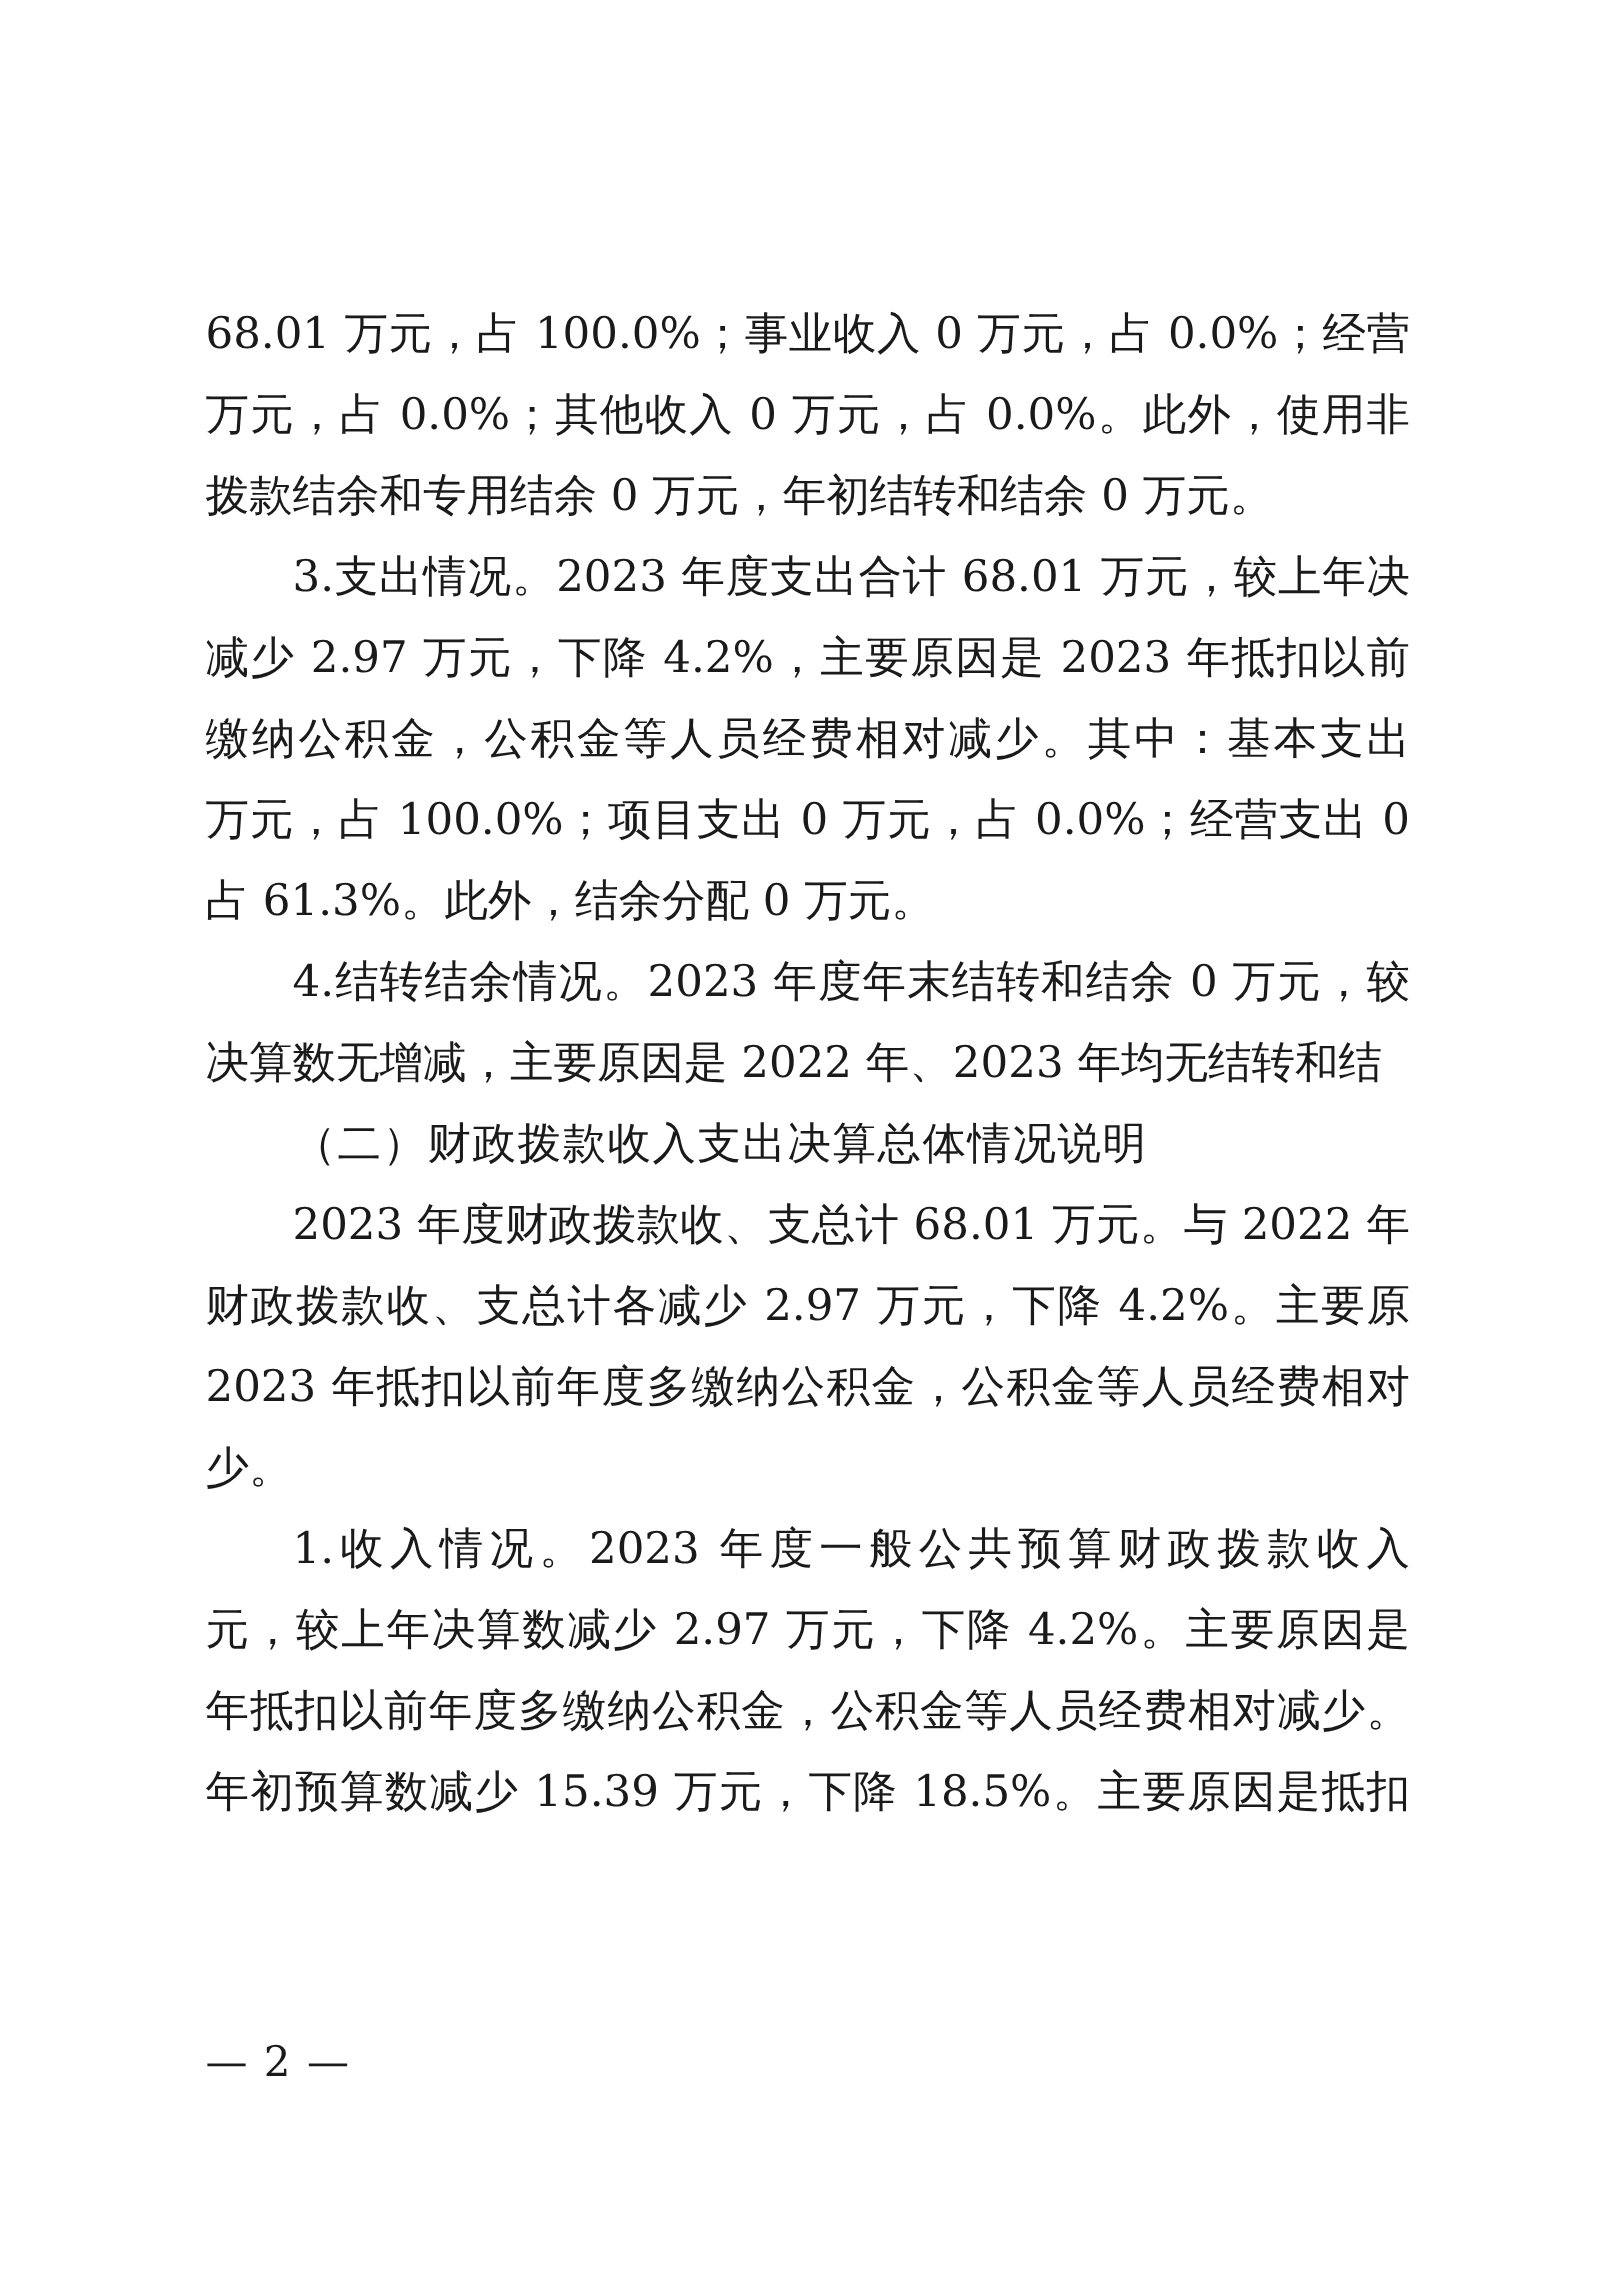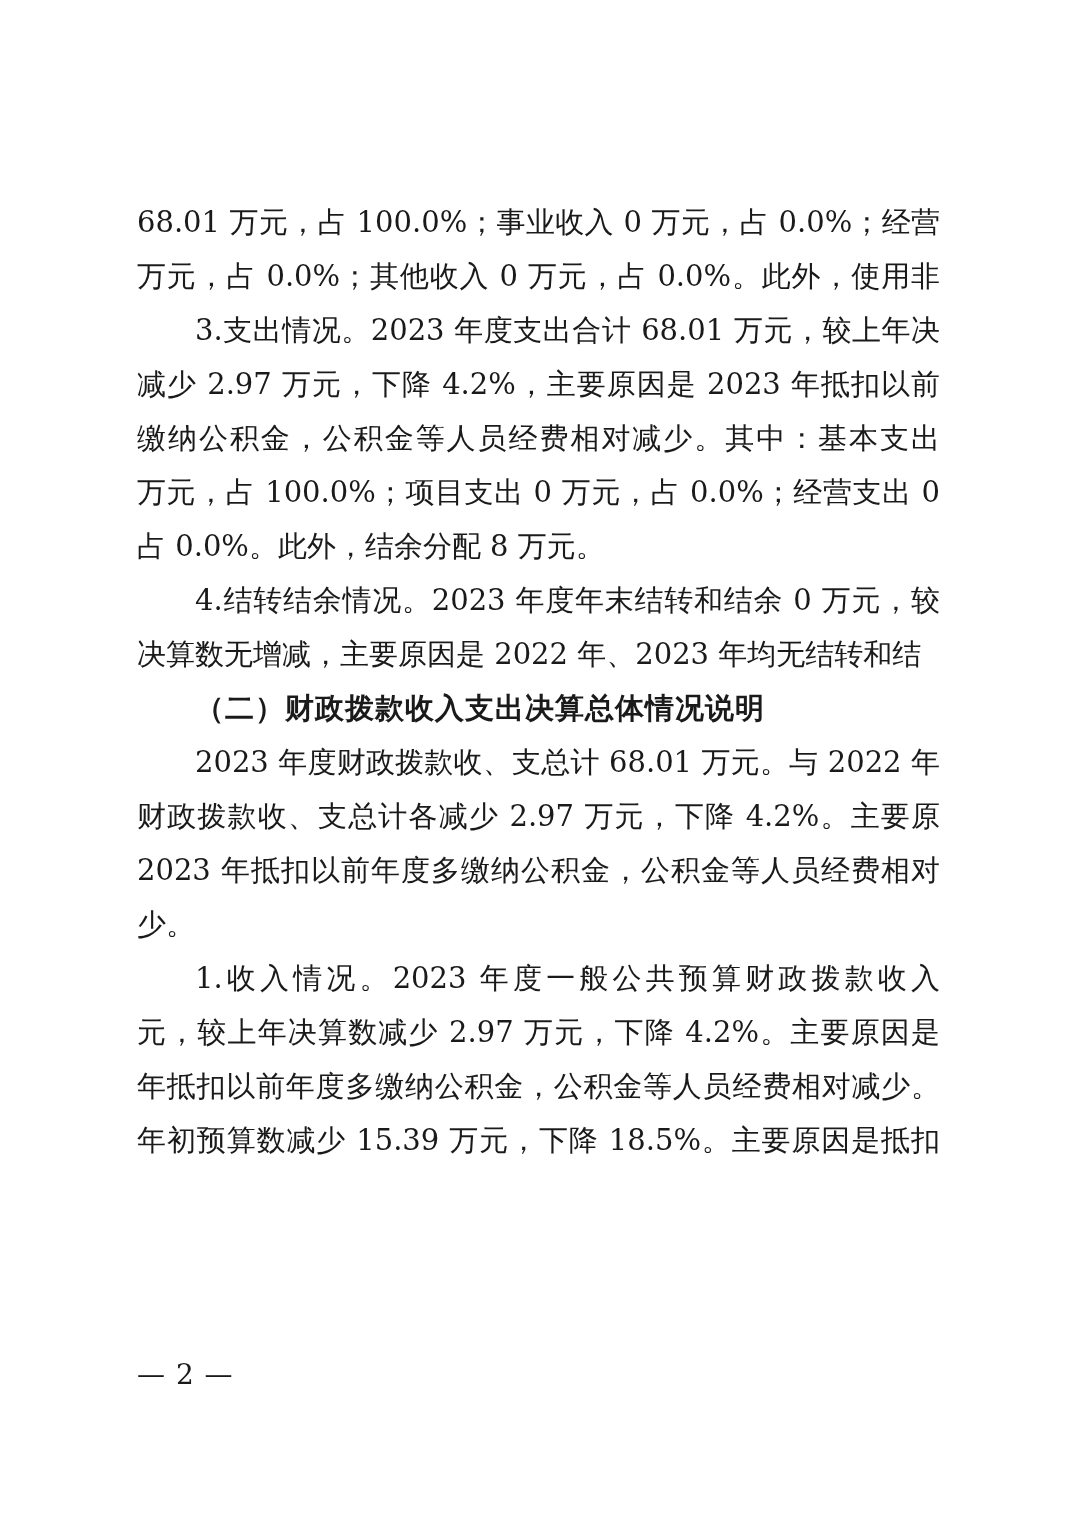--- a/index.html
+++ b/index.html
@@ -30,46 +30,47 @@
     overflow: hidden;
   }
   .line.j {
     text-align: justify;
     text-align-last: justify;
   }
   .line.ind {
     text-indent: 2em;
   }
   .line.heading {
-    font-weight: bold;
+    font-weight: normal;
     letter-spacing: 1px;
   }
   .page-footer {
     position: absolute;
     left: 137px;
     top: 1358px;
     font-size: 28px;
     line-height: 34px;
     letter-spacing: 1px;
     color: #1a1a1a;
   }
 </style>
 </head>
 <body>
 
 <div class="page">
 
   <main class="body-text">
     <div class="line j">68.01 万元，占 100.0%；事业收入 0 万元，占 0.0%；经营收入 0</div>
     <div class="line j">万元，占 0.0%；其他收入 0 万元，占 0.0%。此外，使用非财政</div>
+    <div class="line">拨款结余和专用结余 0 万元，年初结转和结余 0 万元。</div>
     <div class="line ind j">3.支出情况。2023 年度支出合计 68.01 万元，较上年决算数</div>
     <div class="line j">减少 2.97 万元，下降 4.2%，主要原因是 2023 年抵扣以前年度多</div>
     <div class="line j">缴纳公积金，公积金等人员经费相对减少。其中：基本支出 68.01</div>
     <div class="line j">万元，占 100.0%；项目支出 0 万元，占 0.0%；经营支出 0 万元，</div>
-    <div class="line">占 0.0%。此外，结余分配 8 万元。</div>
+    <div class="line">占 61.3%。此外，结余分配 0 万元。</div>
     <div class="line ind j">4.结转结余情况。2023 年度年末结转和结余 0 万元，较上年</div>
     <div class="line">决算数无增减，主要原因是 2022 年、2023 年均无结转和结余。</div>
     <div class="line ind heading">（二）财政拨款收入支出决算总体情况说明</div>
     <div class="line ind j">2023 年度财政拨款收、支总计 68.01 万元。与 2022 年相比，</div>
     <div class="line j">财政拨款收、支总计各减少 2.97 万元，下降 4.2%。主要原因是</div>
     <div class="line j">2023 年抵扣以前年度多缴纳公积金，公积金等人员经费相对减</div>
     <div class="line">少。</div>
     <div class="line ind j">1.收入情况。2023 年度一般公共预算财政拨款收入 68.01 万</div>
     <div class="line j">元，较上年决算数减少 2.97 万元，下降 4.2%。主要原因是 2023</div>
     <div class="line j">年抵扣以前年度多缴纳公积金，公积金等人员经费相对减少。较</div>

